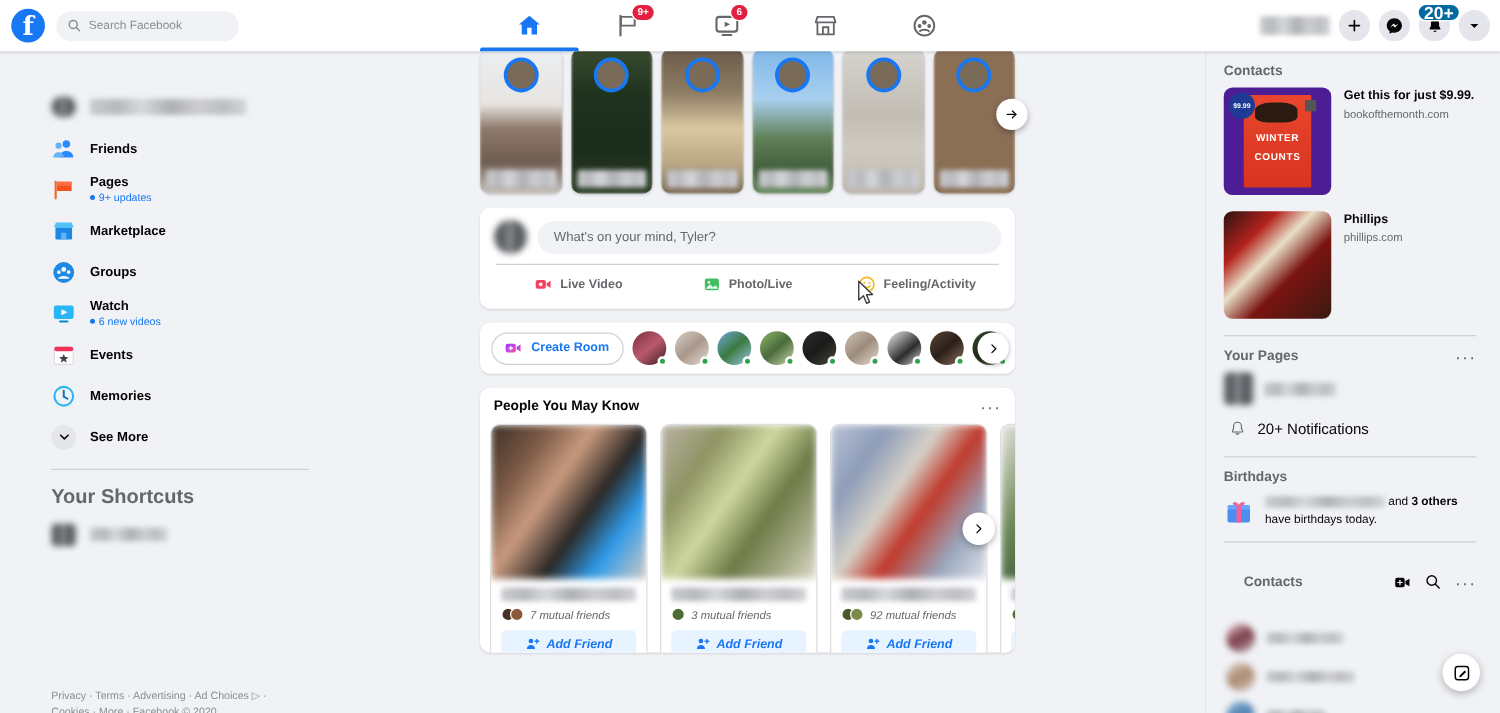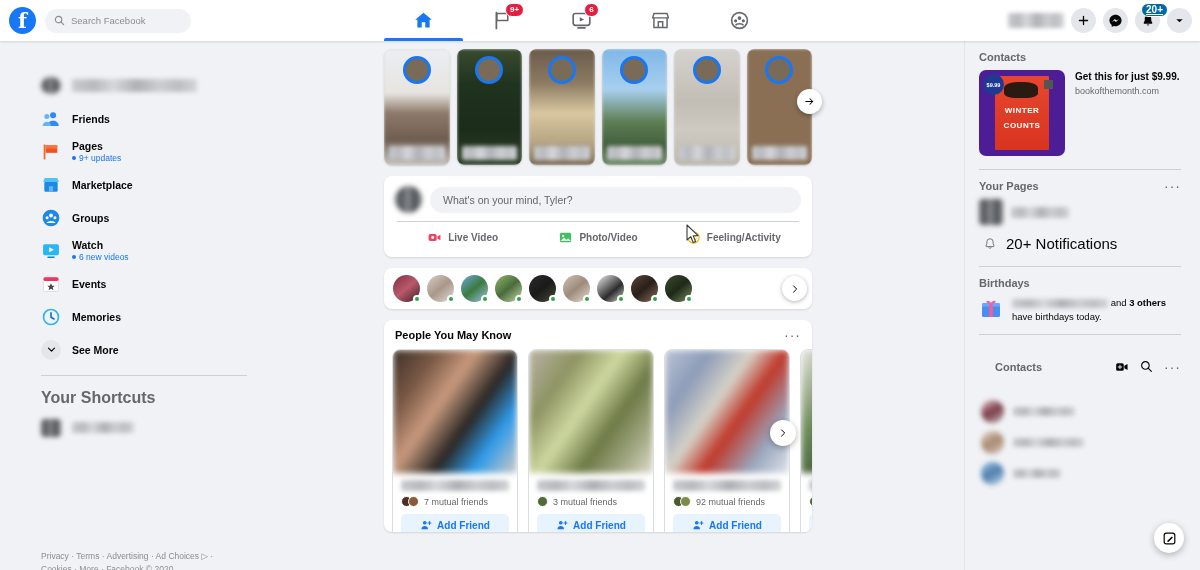--- a/index.html
+++ b/index.html
@@ -61,21 +61,21 @@
     position: absolute; right: 8px; top: 0; height: 41px;
     display: flex; align-items: center; gap: 7px;
   }
   .circ-btn {
     width: 25px; height: 25px; border-radius: 50%; background: #e4e6eb;
     display: flex; align-items: center; justify-content: center; cursor: pointer;
     position: relative;
   }
   .circ-badge {
     position: absolute; top: -5px; right: -8px;
-    background: #0369a1; color: #fff; font-size: 10px; font-weight: bold;
+    background: #0369a1; color: #fff; font-size: 14px; font-weight: bold;
     border-radius: 9px; padding: 1px 4px; line-height: 10px;
     border: 1.5px solid #fff;
     text-decoration: underline;
   }
 
   
   #sidebar {
     position: absolute; left: 0; top: 59px; width: 230px; height: 529px;
     padding: 10px 8px 0 8px;
     margin-left: 29px;
@@ -90,21 +90,21 @@
   .side-dot { width: 4px; height: 4px; border-radius: 50%; background: #1877f2; display: inline-block; }
   #sidebar hr { border: none; border-top: 1px solid #ced0d4; margin: 9px 4px 9px 4px; }
   .side-title { font-size: 16px; font-weight: bold; color: #65676b; padding: 4px; }
   #footer {
     position: absolute; left: 12px; bottom: 13px; width: 205px;
     font-size: 8.5px; color: #8a8d91; line-height: 1.45;
   }
   #footer span { cursor: pointer; }
 
   
-  #feed { position: absolute; left: 384px; top: 41px; width: 428px; }
+  #feed { position: absolute; left: 384px; top: 31px; width: 428px; }
   .card {
     background: #fff; border-radius: 8px; box-shadow: 0 1px 2px rgba(0,0,0,.12);
   }
   
   #stories { position: relative; display: flex; gap: 7px; padding: 8px 0 0 0; }
   .story {
     width: 66px; height: 116px; border-radius: 8px; position: relative;
     overflow: hidden; box-shadow: 0 1px 2px rgba(0,0,0,.18); cursor: pointer;
     background: #ddd;
   }
@@ -159,21 +159,21 @@
     display: flex; align-items: center; justify-content: center; cursor: pointer;
     font-size: 12px; color: #333;
   }
   
   #pymk { margin-top: 11px; padding: 9px 0 0 0; position: relative; overflow: hidden; height: 212px; }
   #pymk .hdr { display: flex; align-items: center; justify-content: space-between; padding: 0 11px 8px 11px; }
   #pymk .hdr h3 { font-size: 11px; font-weight: bold; color: #050505; }
   .dots { color: #65676b; font-size: 14px; letter-spacing: 1px; cursor: pointer; line-height: 8px; }
   #pymk .row { display: flex; gap: 10px; padding-left: 8px; }
   .pcard {
-    flex: 0 0 126px; border: 1px solid #dadde1; border-radius: 8px; overflow: hidden; background: #fff;
+    flex: 0 0 126px; border: 1px solid #dadde1; border-radius: 8px; overflow: hidden; background: #fff; font-style: italic;
   }
   .pcard .photo { height: 123px; position: relative; overflow: hidden; }
   .pcard .nm { height: 11px; margin: 7px 8px 0 8px; }
   .pcard .mut { display: flex; align-items: center; gap: 5px; margin: 5px 8px 0 8px; }
   .pcard .mut .av2 { display: flex; }
   .pcard .mut .av2 i { width: 11px; height: 11px; border-radius: 50%; display: inline-block; border: 1px solid #fff; }
   .pcard .mut span { font-size: 9px; color: #65676b; }
   .pcard .btn {
     margin: 7px 8px 8px 8px; height: 22px; background: #e7f3ff; border-radius: 5px;
     display: flex; align-items: center; justify-content: center; gap: 5px; cursor: pointer;
@@ -189,22 +189,22 @@
   
   #rail { position: absolute; left: 965; top: 41px; width: 230px; padding: 10px 14px 0 14px; }
   .rail-title { font-size: 11px; font-weight: bold; color: #65676b; margin-bottom: 7px; }
   .rail-hdr { display: flex; align-items: center; justify-content: space-between; margin-bottom: 7px; }
   .ad { display: flex; gap: 10px; margin-bottom: 13px; cursor: pointer; }
   .ad .thumb { width: 86px; height: 86px; border-radius: 7px; overflow: hidden; position: relative; flex: 0 0 86px; }
   .ad .t1 { font-size: 10px; font-weight: bold; color: #050505; line-height: 1.3; }
   .ad .t2 { font-size: 9px; color: #65676b; margin-top: 3px; }
   .rail-sep { border-top: 1px solid #ced0d4; margin: 10px 0; }
   .rail-row { display: flex; align-items: center; gap: 9px; height: 25px; padding-left: 4px; cursor: pointer; border-radius: 6px; }
-  .rail-row span { font-size: 15px; color: #050505; }
-  #birthday-row { display: flex; gap: 9px; align-items: flex-start; }
+  .rail-row span { font-size: 12px; color: #050505; }
+  #birthday-row { display: flex; gap: 9px; align-items: center; }
   #birthday-txt { font-size: 9.5px; color: #050505; line-height: 1.45; }
   #birthday-txt b { font-weight: bold; }
   .contact-row { display: flex; align-items: center; gap: 9px; height: 31px; padding-left: 2px; cursor: pointer; border-radius: 6px; }
   .contact-row .cav { width: 23px; height: 23px; border-radius: 50%; flex: 0 0 23px; }
   .contact-row .cnm { height: 9px; }
   #compose-fab {
     position: absolute; right: 16px; bottom: 17px; width: 30px; height: 30px;
     border-radius: 50%; background: #fff; box-shadow: 0 2px 7px rgba(0,0,0,.28);
     display: flex; align-items: center; justify-content: center; cursor: pointer; z-index: 30;
   }
@@ -471,35 +471,51 @@
           <circle cx="9" cy="12" r="2.3" fill="#fff"></circle>
         </svg>
         <span>Live Video</span>
       </div>
       <div class="comp-act">
         <svg width="15" height="15" viewBox="0 0 24 24">
           <rect x="3" y="4.5" width="18" height="15" rx="2.4" fill="#45bd62"></rect>
           <circle cx="8.2" cy="9.5" r="1.8" fill="#e3f7e6"></circle>
           <path d="M3.8 17.5 L9.5 11.8 L13.5 15.6 L16.5 13 L20.4 17.5 Z" fill="#e3f7e6"></path>
         </svg>
-        <span>Photo/Video</span>
+        <span>Photo/Live</span>
       </div>
       <div class="comp-act">
         <svg width="15" height="15" viewBox="0 0 24 24">
           <circle cx="12" cy="12" r="9" fill="none" stroke="#f7b928" stroke-width="2.1"></circle>
           <circle cx="8.8" cy="10" r="1.3" fill="#f7b928"></circle>
           <circle cx="15.2" cy="10" r="1.3" fill="#f7b928"></circle>
           <path d="M7.8 14 C9.3 16.6 14.7 16.6 16.2 14" fill="none" stroke="#f7b928" stroke-width="2" stroke-linecap="round"></path>
         </svg>
         <span>Feeling/Activity</span>
       </div>
     </div>
   </div>
 
   <div id="rooms" class="card">
+    <div id="create-room">
+      <svg width="17" height="15" viewBox="0 0 24 24">
+        <defs>
+            <linearGradient id="cr" x1="0" y1="0" x2="1" y2="1">
+          <stop offset="0%" stop-color="#a033ff"></stop>
+              <stop offset="60%" stop-color="#cc4ae0"></stop>
+              <stop offset="100%" stop-color="#ff5280"></stop>
+        </linearGradient>
+          </defs>
+        <rect x="2.5" y="6.5" width="13" height="11" rx="2.6" fill="url(#cr)"></rect>
+        <path d="M16.5 10.5 L21.5 7.5 L21.5 16.5 L16.5 13.5 Z" fill="url(#cr)"></path>
+        <line x1="9" y1="9.8" x2="9" y2="14.2" stroke="#fff" stroke-width="1.6" stroke-linecap="round"></line>
+        <line x1="6.8" y1="12" x2="11.2" y2="12" stroke="#fff" stroke-width="1.6" stroke-linecap="round"></line>
+      </svg>
+      <span>Create Room</span>
+    </div>
 
     <div class="room-av">
         <div class="ph" style="background:linear-gradient(140deg,#7c2f3e,#b9596b,#3c2026);"></div>
         <i class="on"></i>
       </div>
     <div class="room-av">
         <div class="ph" style="background:linear-gradient(140deg,#d8cfc6,#a9978a,#e3ddd6);"></div>
         <i class="on"></i>
       </div>
     <div class="room-av">
@@ -645,20 +661,27 @@
       </div>
       <div style="position:absolute;top:4px;left:4px;width:21px;height:21px;border-radius:50%;background:#1f3a93;color:#fff;font-size:5.5px;display:flex;align-items:center;justify-content:center;font-weight:bold;">$9.99</div>
       <div style="position:absolute;top:10px;right:12px;width:9px;height:9px;background:#555;"></div>
     </div>
     <div>
       <div class="t1">Get this for just $9.99.</div>
       <div class="t2">bookofthemonth.com</div>
     </div>
   </div>
 
+  <div class="ad">
+    <div class="thumb" style="background:linear-gradient(135deg,#2a1410 0%,#b3221c 25%,#e8e0c8 42%,#7a1410 62%,#3a1a12 100%);"></div>
+    <div>
+      <div class="t1">Phillips</div>
+      <div class="t2">phillips.com</div>
+    </div>
+  </div>
 
   <div class="rail-sep"></div>
 
   <div class="rail-hdr">
     <div class="rail-title" style="margin:0;">Your Pages</div>
     <div class="dots">···</div>
   </div>
 
   <div style="display:flex;gap:8px;align-items:center;margin-bottom:6px;">
     <div class="blur-dark" style="width:24px;height:26px;border-radius:4px;"></div>

